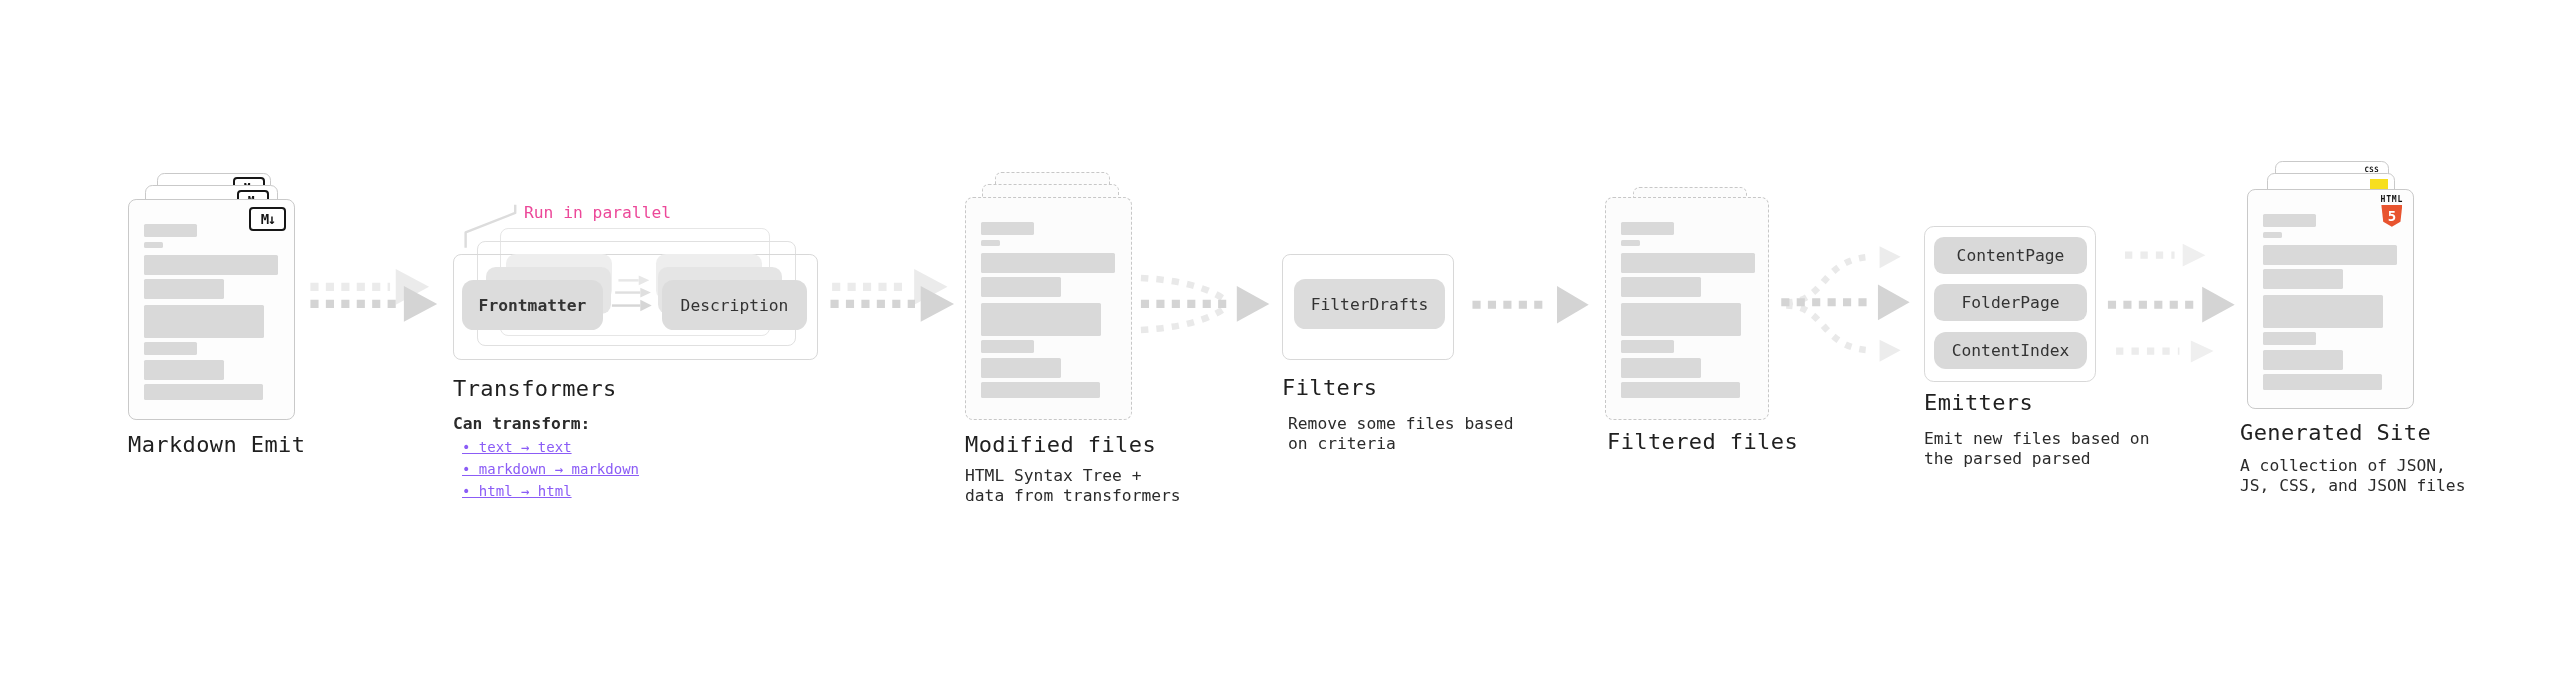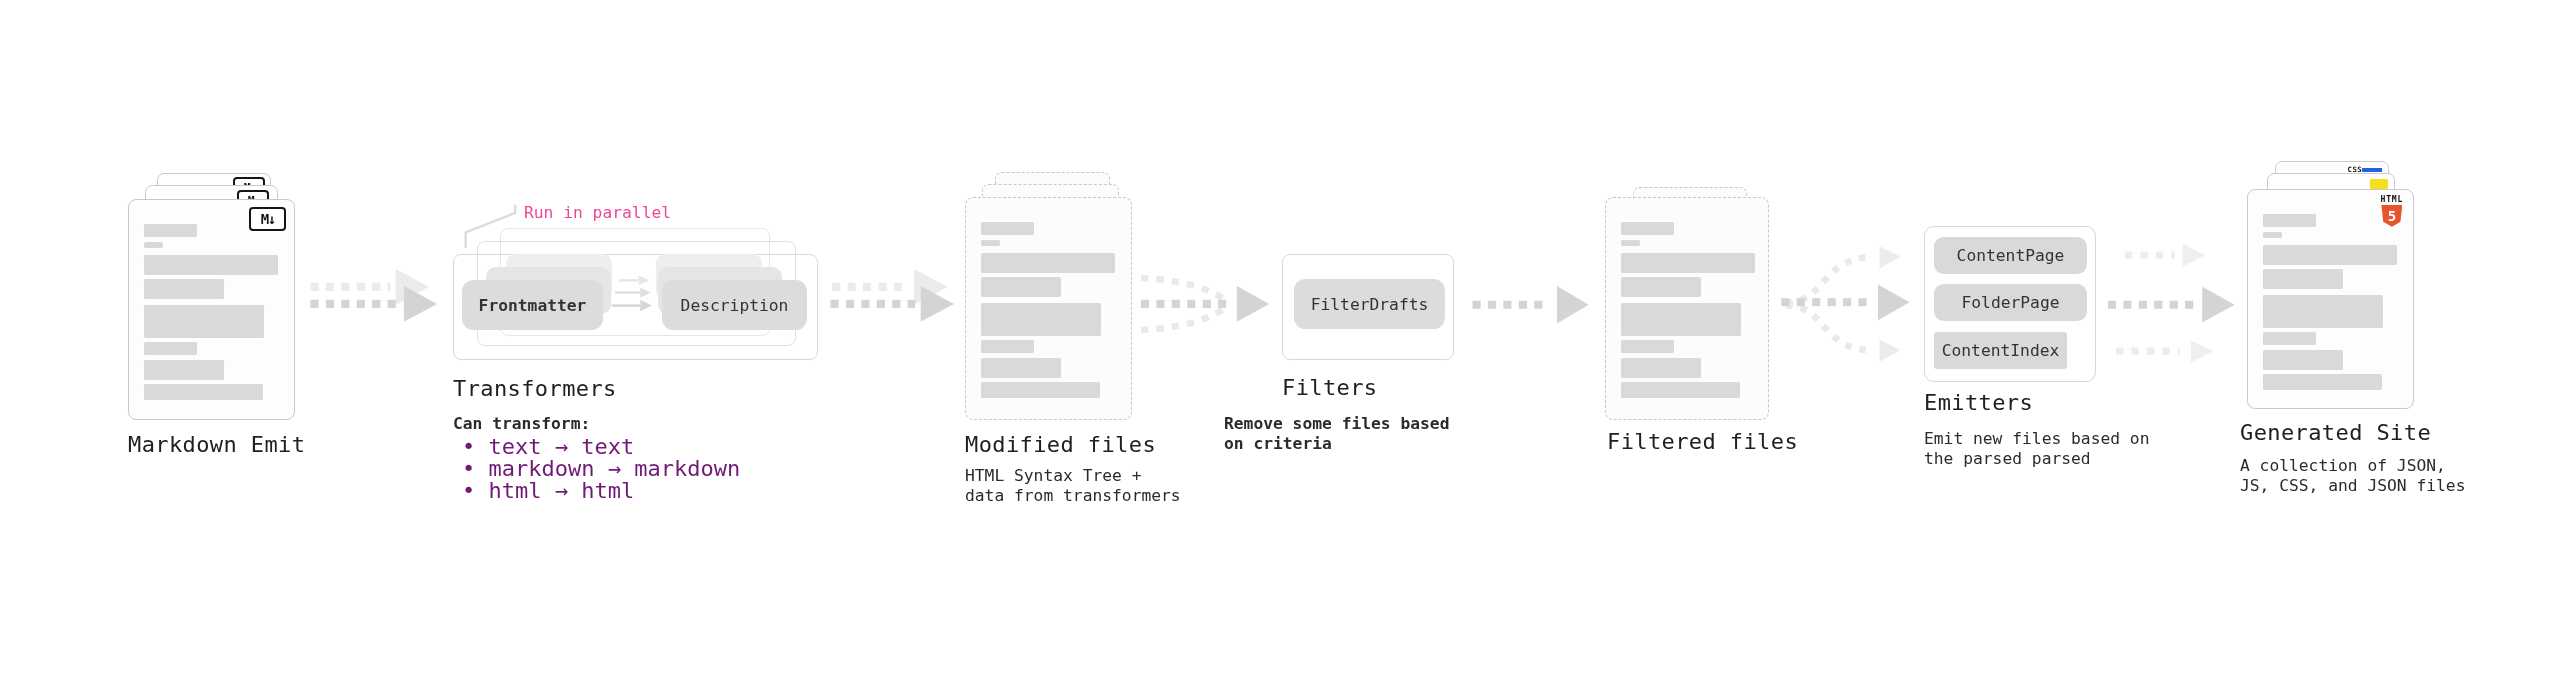--- a/index.html
+++ b/index.html
@@ -22,24 +22,24 @@
   .obox{position:absolute;border:1.6px solid #d8d8d8;border-radius:8.1px;box-sizing:border-box;background:transparent;}
   .obox.fill{background:#ffffff;}
   
   .pill{position:absolute;background:#dcdcdc;border-radius:11.4px;display:flex;align-items:center;justify-content:center;
     font-size:16.3px;color:#333333;white-space:nowrap;}
   .pill.ghost1{background:#e5e5e5;border-radius:9.8px;}
   .pill.ghost2{background:#eeeeee;border-radius:9.8px;}
   
   .title{position:absolute;font-size:22px;font-weight:500;color:#202020;white-space:nowrap;letter-spacing:0.4px;}
   .desc{position:absolute;font-size:16.3px;color:#2b2b2b;line-height:20.3px;white-space:nowrap;}
-  .bullets{position:absolute;font-size:22px;color:#701a75;line-height:22px;white-space:nowrap;}
+  .bullets{position:absolute;font-size:14px;color:#8b5cf6;line-height:22px;white-space:nowrap;text-decoration:underline;}
   .annotation{position:absolute;font-size:16.3px;color:#ec4899;white-space:nowrap;}
   
-  .cssbadge{position:absolute;right:6.5px;top:4.1px;display:flex;flex-direction:row;align-items:center;}
+  .cssbadge{position:absolute;right:6.5px;top:4.1px;display:flex;flex-direction:column;align-items:center;}
   .cssbadge .t{font-size:7.3px;font-weight:bold;color:#111;letter-spacing:0.4px;line-height:7.3px;}
   .cssbadge .u{width:19.5px;height:3.3px;margin-top:0.8px;}
   .jsbadge{position:absolute;right:5.7px;top:4.9px;width:18px;height:10.6px;}
   .html5badge{position:absolute;right:9.8px;top:4.9px;display:flex;flex-direction:column;align-items:center;}
   .html5badge .t{font-size:8.1px;font-weight:bold;color:#111;letter-spacing:0.8px;line-height:9px;}
   .html5badge .shield{width:21px;height:22px;margin-top:0.8px;display:flex;align-items:center;justify-content:center;
     clip-path:polygon(0% 0%,100% 0%,91% 77%,50% 100%,9% 77%);
     color:#ffffff;font-size:14px;font-weight:bold;}
 </style>
 </head>
@@ -175,21 +175,21 @@
     <div class="desc" style="left:965px;top:466px;">
       <div>HTML Syntax Tree +</div>
       <div>data from transformers</div>
     </div>
   </div>
 
   <div>
     <div class="obox fill" style="left:1282px;top:254px;width:172px;height:106px;"></div>
     <div class="pill" style="left:1294px;top:279px;width:151px;height:50px;">FilterDrafts</div>
     <div class="title" style="left:1282px;top:375px;">Filters</div>
-    <div class="desc" style="left:1224px;top:414px;font-weight:bold;">
+    <div class="desc" style="left:1288px;top:414px;">
       <div>Remove some files based</div>
       <div>on criteria</div>
     </div>
   </div>
 
   <div>
     <div class="card dashed" style="left:1633px;top:187px;width:114px;height:228px;border-radius:6.5px;"></div>
     <div class="card dashed" style="left:1605px;top:197px;width:164px;height:223px;">
       <div class="bar" style="left:14.6px;top:24.4px;width:53px;height:13px;"></div>
       <div class="bar" style="left:14.6px;top:42px;width:19.5px;height:5.7px;"></div>
@@ -200,21 +200,21 @@
       <div class="bar" style="left:14.6px;top:160px;width:80px;height:19.5px;"></div>
       <div class="bar" style="left:14.6px;top:184px;width:119px;height:16.3px;"></div>
     </div>
     <div class="title" style="left:1607px;top:429px;">Filtered files</div>
   </div>
 
   <div>
     <div class="obox fill" style="left:1924px;top:226px;width:172px;height:156px;border-radius:9.8px;"></div>
     <div class="pill" style="left:1934px;top:237px;width:153px;height:37px;border-radius:9.8px;background:#d9d9d9;">ContentPage</div>
     <div class="pill" style="left:1934px;top:284px;width:153px;height:37px;border-radius:9.8px;background:#d9d9d9;">FolderPage</div>
-    <div class="pill" style="left:1934px;top:332px;width:133px;height:37px;border-radius:3px;background:#d9d9d9;">ContentIndex</div>
+    <div class="pill" style="left:1934px;top:332px;width:153px;height:37px;border-radius:12px;background:#d9d9d9;">ContentIndex</div>
     <div class="title" style="left:1924px;top:390px;">Emitters</div>
     <div class="desc" style="left:1924px;top:429px;">
       <div>Emit new files based on</div>
       <div>the parsed parsed</div>
     </div>
   </div>
 
   <div>
     <div class="card backcard" style="left:2275px;top:161px;width:114px;height:240px;">
       <div class="cssbadge">

